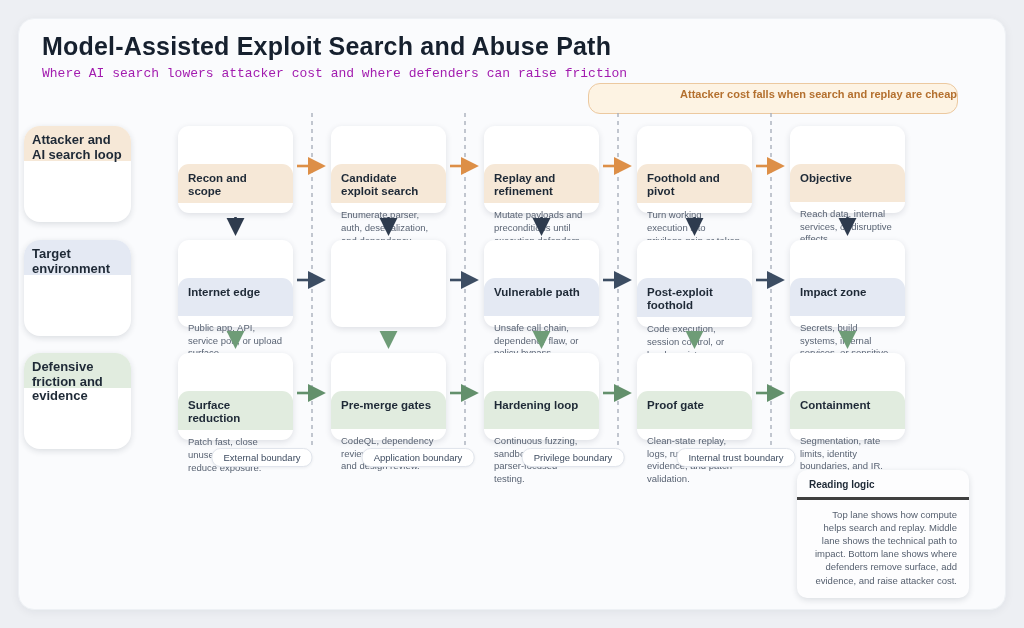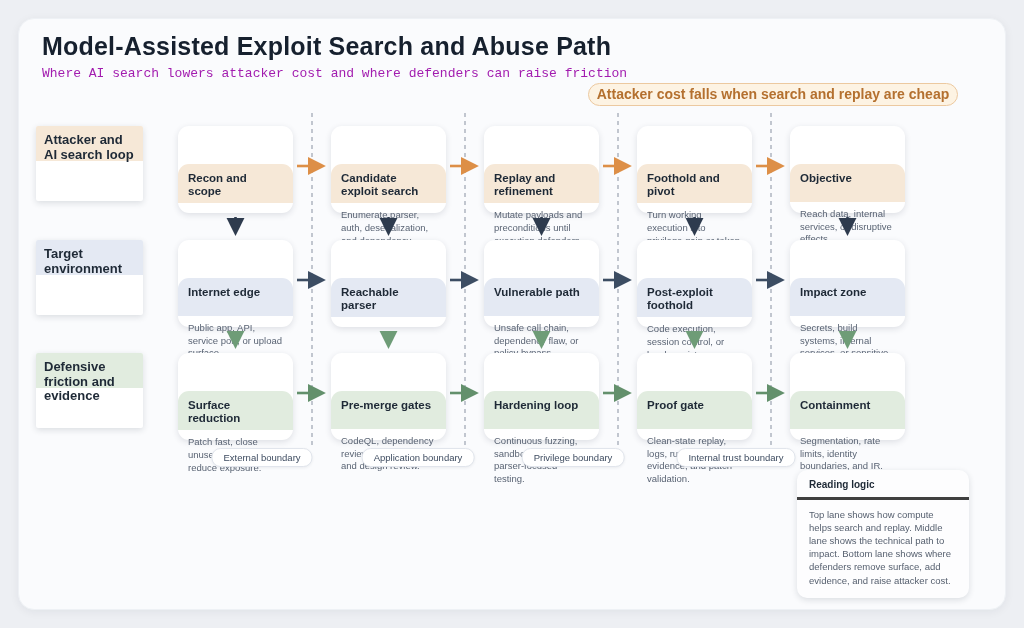--- a/index.html
+++ b/index.html
@@ -17,28 +17,28 @@
   }
   .title {
     position:absolute; left:42px; top:32px;
     font-size:25px; font-weight:800; color:#16202e; letter-spacing:.2px;
   }
   .subtitle {
     position:absolute; left:42px; top:66px;
     font-size:13px; color:#a21caf;font-family:Liberation Mono, monospace;
   }
   .banner {
-    position:absolute; left:588px; top:83px; width:370px; height:23px;
+    position:absolute; left:588px; top:83px; width:370px; height:31px;
     background:#fdf3e3; border:1px solid #ecc9a0; border-radius:12px;
-    color:#b4702f; font-size:14px; font-weight:bold;
-    text-align:center; line-height:21px;
+    color:#b4702f; font-size:11px; font-weight:bold;
+    text-align:right; line-height:21px;
   }
   .lane-label {
-    position:absolute; left:36px; width:107px; height:75px;
-    background:#ffffff; border-radius:2px;
+    position:absolute; left:24px; width:107px; height:96px;
+    background:#ffffff; border-radius:16px;
     box-shadow:0 2px 6px rgba(30,42,60,.14);
     overflow:hidden;
   }
   .lane-label .band {
     position:absolute; left:0; top:0; width:100%; height:35px;
   }
   .lane-label .lbl {
     position:relative; padding:7px 8px;
     font-size:13px; font-weight:bold; line-height:1.12; color:#1e2936;
   }
@@ -67,21 +67,21 @@
   .legend {
     position:absolute; left:797px; top:470px; width:172px;
     background:#fdfdfe; border-radius:10px;
     box-shadow:0 2px 6px rgba(30,42,60,.14);
   }
   .legend-head {
     padding:9px 12px 7px 12px; font-size:10px; font-weight:bold; color:#1e2936;
     border-bottom:3px solid #404040;
   }
   .legend-body {
-    padding:8px 12px 11px 12px; font-size:9.5px; line-height:1.38; color:#555f6e;
+    padding:8px 12px 11px 12px; font-size:9.5px; line-height:1.38; color:#555f6e;text-align:right;
   }
   svg.overlay {
     position:absolute; left:0; top:0; width:1024px; height:628px;
     pointer-events:none;
   }
 </style>
 </head>
 <body>
 
 <div class="card"></div>
@@ -121,21 +121,20 @@
 <div class="node" style="left:790px;top:126px">
   <div class="node-head band-a">Objective</div>
   <div class="node-body">Reach data, internal services, or disruptive effects.</div>
 </div>
 
 <div class="node" style="left:178px;top:240px">
   <div class="node-head band-b">Internet edge</div>
   <div class="node-body">Public app, API, service port, or upload surface.</div>
 </div>
 <div class="node" style="left:331px;top:240px">
-  <div class="node-head band-b">Reachable parser</div>
 </div>
 <div class="node" style="left:484px;top:240px">
   <div class="node-head band-b">Vulnerable path</div>
   <div class="node-body">Unsafe call chain, dependency flaw, or policy bypass.</div>
 </div>
 <div class="node" style="left:637px;top:240px">
   <div class="node-head band-b">Post-exploit foothold</div>
   <div class="node-body">Code execution, session control, or local persistence.</div>
 </div>
 <div class="node" style="left:790px;top:240px">

